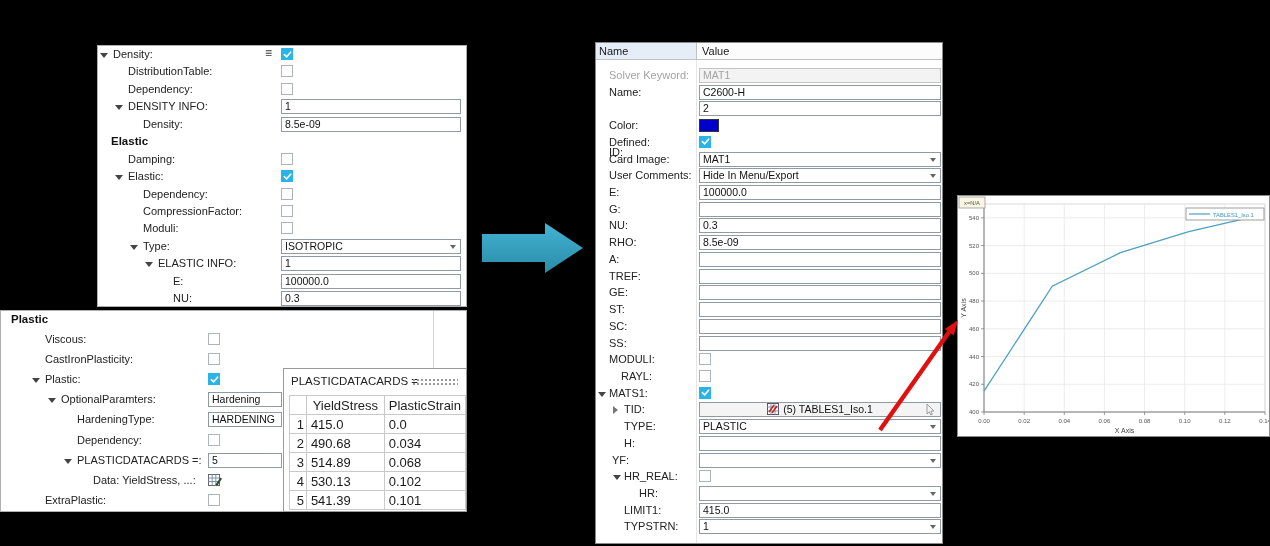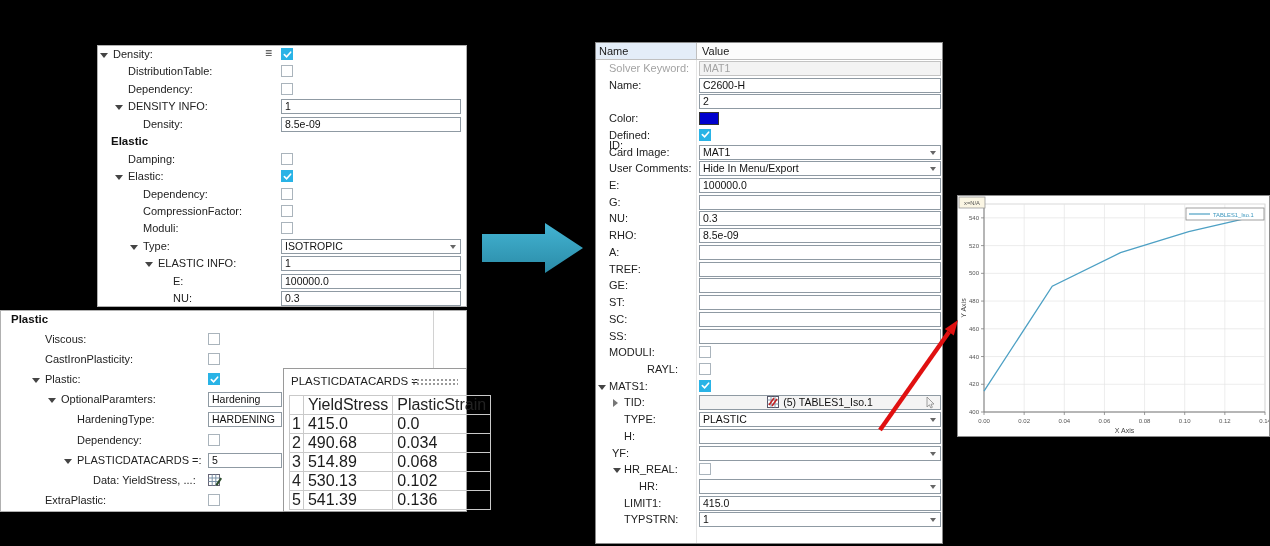--- a/index.html
+++ b/index.html
@@ -19,21 +19,21 @@
   .field.disabled{background:#f3f3f3;color:#a3a3a3;border-color:#c3c3c3;}
   .chev{position:absolute;right:4px;top:5px;width:0;height:0;border-left:3.5px solid transparent;border-right:3.5px solid transparent;border-top:4px solid #666;}
   .hamb{position:absolute;top:0;font-size:12px;color:#333;}
   .swatch{position:absolute;width:20px;height:13px;top:2px;border:1px solid #333;box-sizing:border-box;}
   .entityfield{background:#f4f4f4;display:flex;align-items:center;justify-content:center;gap:3px;}
   
   #plastic-table{position:absolute;left:283px;top:368px;width:184px;height:144px;background:#fff;border:1px solid #9a9a9a;z-index:6;box-sizing:border-box;}
   #plastic-table .ptitle{position:absolute;left:7px;top:6px;font-size:11.5px;color:#222;}
   #plastic-table .grip{position:absolute;left:128px;top:9px;width:46px;height:7px;
       background-image:radial-gradient(#9a9a9a 0.9px, transparent 1px);background-size:4px 4px;}
-  .ptgrid{position:absolute;left:5px;top:26px;border-collapse:collapse;font-size:16px;}
+  .ptgrid{position:absolute;left:5px;top:26px;border-collapse:collapse;font-size:13px;}
   .ptgrid th,.ptgrid td{border:1px solid #c9c9c9;padding:0 4px;height:18px;font-weight:normal;}
   .ptgrid th{text-align:center;color:#222;}
   .ptgrid td.num{width:12px;padding:0 2px;text-align:right;color:#222;border-left:1px solid #c9c9c9;}
   .ptgrid td.val{width:72px;text-align:left;}
   
   #entity-editor{left:595px;top:42px;width:348px;height:502px;border-color:#8a8a8a;}
   #ee-header{position:absolute;left:0;top:0;width:100%;height:17px;border-bottom:1px solid #c0c0c0;box-sizing:border-box;}
   #ee-header .h1{position:absolute;left:0;top:0;width:100px;height:100%;background:#e4edf8;font-size:11px;padding:2px 0 0 3px;box-sizing:border-box;}
   #ee-header .h2{position:absolute;left:100px;top:0;right:0;height:100%;background:#fcfcfc;font-size:11px;padding:2px 16px 0 5px;box-sizing:border-box;border-left:1px solid #c0c0c0;}
   #ee-divider{position:absolute;left:100px;top:17px;bottom:0;width:1px;background:#e5e5e5;}
@@ -209,21 +209,21 @@
             <td class="val">0.068</td>
           </tr>
           <tr>
             <td class="num">4</td>
             <td class="val">530.13</td>
             <td class="val">0.102</td>
           </tr>
           <tr>
             <td class="num">5</td>
             <td class="val">541.39</td>
-            <td class="val">0.136</td>
+            <td class="val">0.101</td>
           </tr>
         </tbody>
       </table>
   </div>
 
   <svg id="teal-arrow" width="112" height="60">
     <defs>
       <linearGradient id="tealgrad" x1="0" y1="0" x2="0" y2="1">
         <stop offset="0" stop-color="#43b4d3"></stop>
           <stop offset="1" stop-color="#2a8ba7"></stop>
@@ -232,21 +232,21 @@
     <polygon points="4,16 67,16 67,5 105,30 67,55 67,44 4,44" fill="url(#tealgrad)"></polygon>
   </svg>
 
   <div class="panel" id="entity-editor">
     <div id="ee-header">
       <div class="h1">Name</div>
       <div class="h2">Value</div>
     </div>
     <div id="ee-divider"></div>
     <div id="ee-body" style="position:absolute;left:0;top:17px;width:100%;">
-        <div class="erow" style="height: 16.72px;">
+        <div class="erow" style="height: 16.72px; margin-top: 7px;">
           <span class="tlabel disabled" style="left: 13px;">Solver Keyword:</span>
           <div class="field disabled" style="left: 103px; width: 242px;">MAT1</div>
         </div>
         <div class="erow" style="height: 16.72px;">
           <span class="tlabel" style="left: 13px;">Name:</span>
           <div class="field" style="left: 103px; width: 242px;">C2600-H</div>
         </div>
         <div class="erow" style="height: 16.72px;">
           <span class="tlabel" style="left: 13px; margin-top: 44px;">ID:</span>
           <div class="field" style="left: 103px; width: 242px;">2</div>
@@ -309,21 +309,21 @@
         </div>
         <div class="erow" style="height: 16.72px;">
           <span class="tlabel" style="left: 13px;">SS:</span>
           <div class="field" style="left: 103px; width: 242px;"></div>
         </div>
         <div class="erow" style="height: 16.72px;">
           <span class="tlabel" style="left: 13px;">MODULI:</span>
           <span class="cb" style="left: 103px;"></span>
         </div>
         <div class="erow" style="height: 16.72px;">
-          <span class="tlabel" style="left: 31px; padding-left: 20px;">RAYL:</span>
+          <span class="tlabel" style="left: 5px; padding-left: 20px;">RAYL:</span>
           <span class="cb" style="left: 103px;"></span>
         </div>
         <div class="erow" style="height: 16.72px;">
           <span class="tri-d" style="left: 2px;"></span>
           <span class="tlabel" style="left: 13px;">MATS1:</span>
           <span class="cb checked" style="left: 103px;">
             <svg viewBox="0 0 10 10" width="9" height="9">
               <path d="M1.5 5.2 L4 7.6 L8.5 2.4" fill="none" stroke="#fff" stroke-width="1.8" stroke-linecap="round"></path>
             </svg>
           </span>

